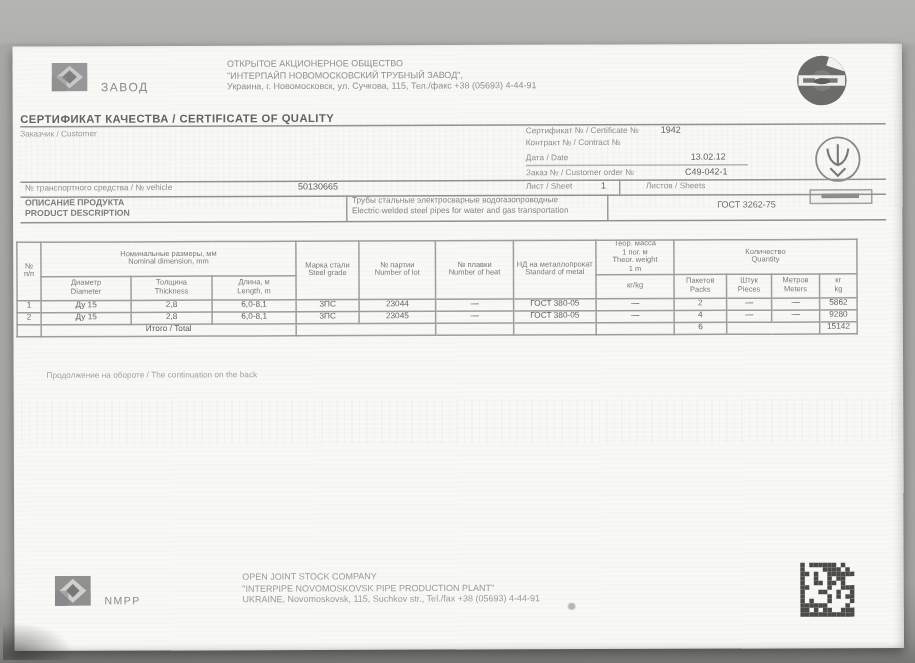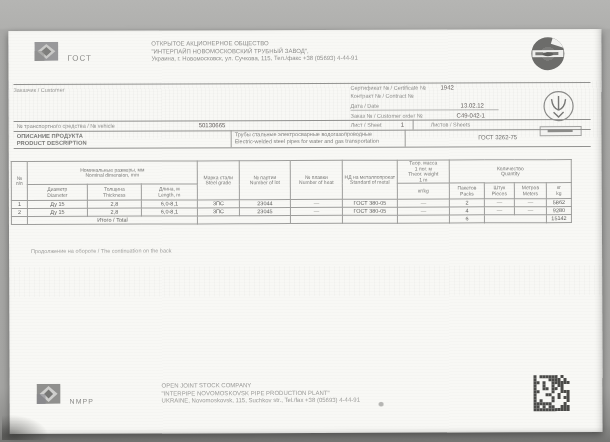--- a/index.html
+++ b/index.html
@@ -89,35 +89,36 @@
 <div id="paper">
   <div class="abs texture-band"></div>
   <div class="abs texture-band2"></div>
 
   <svg class="abs logo-box" viewBox="0 0 24 19">
     <rect x="0" y="0" width="24" height="19" fill="#98989a"></rect>
     <polygon points="12,2 21,9.5 12,17 3,9.5" fill="#c9c9c7"></polygon>
     <polygon points="12,5 17,9.5 12,14 7,9.5" fill="#7e7e7c"></polygon>
     <rect x="0" y="9" width="10" height="10" fill="#8a8a88" opacity=".5"></rect>
   </svg>
-  <div class="abs brand-sub">ГОСТ</div>
+  <div class="abs brand-sub">ЗАВОД</div>
   <div class="abs company">
     <div>ОТКРЫТОЕ АКЦИОНЕРНОЕ ОБЩЕСТВО</div>
     <div>"ИНТЕРПАЙП НОВОМОСКОВСКИЙ ТРУБНЫЙ ЗАВОД",</div>
     <div>Украина, г. Новомосковск, ул. Сучкова, 115, Тел./факс +38 (05693) 4-44-91</div>
   </div>
   <div class="abs stamp">
     <span class="wedge"></span>
     <span class="band">
       <i style="left:3px;width:8px"></i>
       <i style="left:14px;width:12px"></i>
     </span>
     <span class="hole"></span>
   </div>
 
+  <div class="abs page-title">СЕРТИФИКАТ КАЧЕСТВА / CERTIFICATE OF QUALITY</div>
   <div class="abs rule title-rule"></div>
   <div class="abs customer-label">Заказчик / Customer</div>
 
   <div class="abs flabel" style="left:342px;top:55px">Сертификат № / Certificate №</div>
   <div class="abs fvalue" style="left:432px;top:55px">1942</div>
   <div class="abs flabel" style="left:342px;top:63px">Контракт № / Contract №</div>
   <div class="abs flabel" style="left:342px;top:73px">Дата / Date</div>
   <div class="abs fvalue" style="left:452px;top:73px">13.02.12</div>
   <div class="abs rule-date"></div>
   <div class="abs flabel" style="left:342px;top:83px">Заказ № / Customer order №</div>

